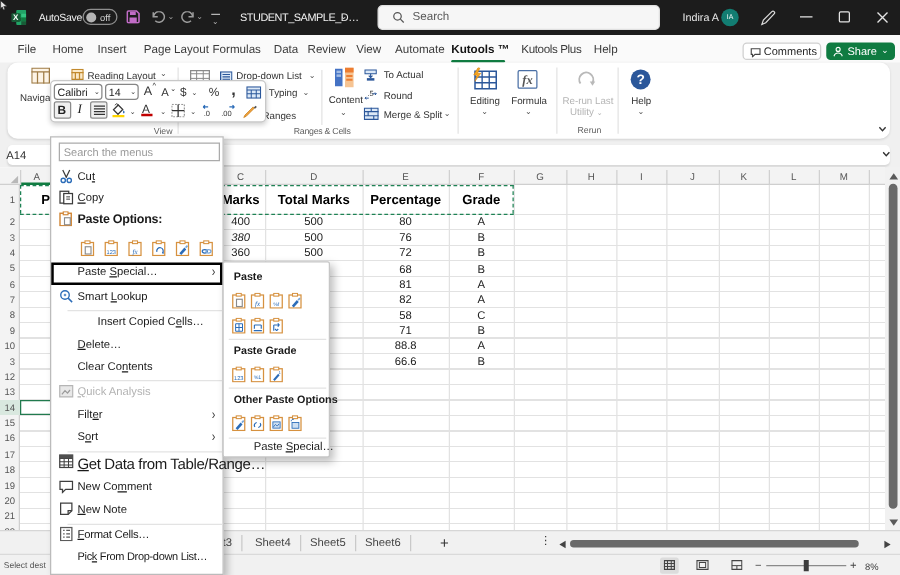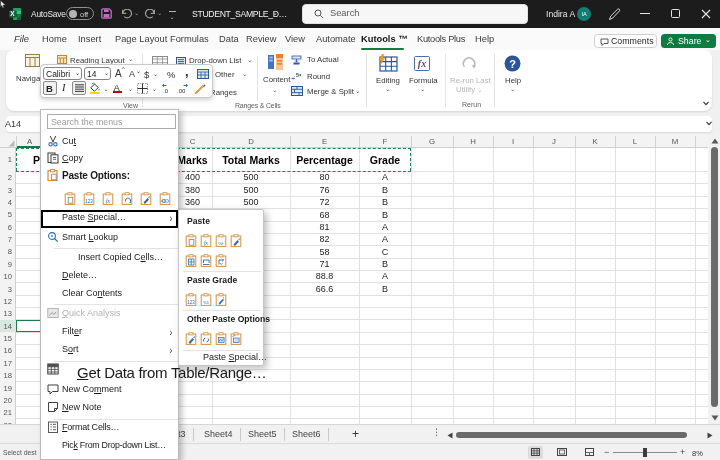--- a/index.html
+++ b/index.html
@@ -109,21 +109,21 @@
     <path d="M1.5 11.5 l1.2-3.4 L9.5 1.3 a1.2 1.2 0 0 1 1.8 1.8 L4.6 10.2 z" fill="none" stroke="#d8d8d8" stroke-width="1"></path>
   </svg>
   <span class="abs" style="left:640px;top:13px;width:10px;height:1.2px;background:#e4e4e4;"></span>
   <span class="abs" style="left:671px;top:9px;width:8.5px;height:8.5px;border:1.2px solid #e4e4e4;border-radius:1.5px;"></span>
   <svg class="abs" style="left:701px;top:9px;" width="10" height="10" viewBox="0 0 10 10">
     <path d="M1 1 L9 9 M9 1 L1 9" stroke="#e4e4e4" stroke-width="1.1"></path>
   </svg>
 </div>
 
 <div class="abs" id="tabrow">
-  <span class="tabitem" style="left:14px;font-style:italic;">File</span>
+  <span class="tabitem" style="left:14px;">File</span>
   <span class="tabitem" style="left:42px;">Home</span>
   <span class="tabitem" style="left:78px;">Insert</span>
   <span class="tabitem" style="left:115px;">Page Layout</span>
   <span class="tabitem" style="left:170px;">Formulas</span>
   <span class="tabitem" style="left:219px;">Data</span>
   <span class="tabitem" style="left:246px;">Review</span>
   <span class="tabitem" style="left:285px;">View</span>
   <span class="tabitem" style="left:316px;">Automate</span>
   <span class="tabitem" style="left:361px;font-weight:bold;color:#141414;">Kutools ™</span>
   <span class="abs" style="left:361px;top:19.5px;width:43px;height:2px;background:#107c41;border-radius:1px;"></span>
@@ -168,21 +168,21 @@
     <path d="M0 3 h16 M0 6.7 h16 M5.3 0 v11 M10.6 0 v11" stroke="#8a8a8a" stroke-width="0.8"></path>
   </svg>
 
   <svg class="abs" style="left:176px;top:56.5px;" width="10" height="9" viewBox="0 0 10 9">
     <rect x="0.5" y="0.5" width="9" height="8" fill="#dce9f7" stroke="#2b579a"></rect>
     <path d="M2 2.6 h6 M2 4.5 h6 M2 6.4 h6" stroke="#2b579a" stroke-width="0.9"></path>
   </svg>
   <span class="rtext" style="left:189px;top:56px;">Drop-down List</span>
   <span class="abs" style="left:247px;top:55.5px;font-size:6.5px;color:#555;">⌄</span>
 
-  <span class="rtext" style="left:215px;top:70px;">Other</span>
+  <span class="rtext" style="left:215px;top:70px;">Typing</span>
   <span class="abs" style="left:242px;top:69.5px;font-size:6.5px;color:#555;">⌄</span>
 
   <span class="rtext" style="left:210px;top:87.5px;">Ranges</span>
 
   <div class="gsep" style="left:257px;top:56px;height:44px;"></div>
   <svg class="abs" style="left:268px;top:54px;" width="15" height="16" viewBox="0 0 15 16">
     <rect x="0" y="1" width="6" height="14" fill="#4472c4"></rect>
     <rect x="1.2" y="2.5" width="3.6" height="2" fill="#a3bce3"></rect>
     <rect x="1.2" y="5.5" width="3.6" height="2" fill="#a3bce3"></rect>
     <rect x="8" y="0" width="7" height="16" fill="#f6c493"></rect>
@@ -344,21 +344,21 @@
 <div class="abs" id="cells">
   <span class="hcell" style="left:33px;top:153.5px;">P</span>
   <span class="hcell" style="left:173px;top:153.5px;width:39px;">Marks</span>
   <span class="hcell" style="left:212px;top:153.5px;width:78px;">Total Marks</span>
   <span class="hcell" style="left:290px;top:153.5px;width:69px;">Percentage</span>
   <span class="hcell" style="left:359px;top:153.5px;width:52px;">Grade</span>
   <span class="cell" style="left:173px;top:172.4px;width:39px;">400</span>
   <span class="cell" style="left:212px;top:172.4px;width:78px;">500</span>
   <span class="cell" style="left:290px;top:172.4px;width:69px;">80</span>
   <span class="cell" style="left:359px;top:172.4px;width:52px;">A</span>
-  <span class="cell" style="left:173px;top:184.8px;width:39px;">380</span>
+  <span class="cell" style="left:173px;top:184.8px;width:39px;font-style:italic;">380</span>
   <span class="cell" style="left:212px;top:184.8px;width:78px;">500</span>
   <span class="cell" style="left:290px;top:184.8px;width:69px;">76</span>
   <span class="cell" style="left:359px;top:184.8px;width:52px;">B</span>
   <span class="cell" style="left:173px;top:197.2px;width:39px;">360</span>
   <span class="cell" style="left:212px;top:197.2px;width:78px;">500</span>
   <span class="cell" style="left:290px;top:197.2px;width:69px;">72</span>
   <span class="cell" style="left:359px;top:197.2px;width:52px;">B</span>
   <span class="cell" style="left:290px;top:209.5px;width:69px;">68</span>
   <span class="cell" style="left:359px;top:209.5px;width:52px;">B</span>
   <span class="cell" style="left:290px;top:221.9px;width:69px;">81</span>
@@ -515,21 +515,21 @@
   <span class="mi" style="top:217px;">Filt<u>e</u>r</span>
   <span class="marrow" style="top:216px;">›</span>
   <span class="mi" style="top:235px;">S<u>o</u>rt</span>
   <span class="marrow" style="top:234px;">›</span>
   <div class="msep" style="top:251px;"></div>
   <svg class="mico" style="top:254px;" viewBox="0 0 12 12">
     <rect x="0.8" y="1" width="10.4" height="10" fill="#fff" stroke="#3f3f3f"></rect>
     <path d="M0.8 3.8 h10.4 M0.8 6.4 h10.4 M0.8 9 h10.4 M4.3 1 v10 M7.8 1 v10" stroke="#3f3f3f" stroke-width="0.8"></path>
     <rect x="0.8" y="1" width="10.4" height="2.8" fill="#4f4f4f"></rect>
   </svg>
-  <span class="mi" style="top:255px;font-size:15px;letter-spacing:-0.3px;margin-left:15px;"><u>G</u>et Data from Table/Range…</span>
+  <span class="mi" style="top:255px;font-size:12px;letter-spacing:-0.3px;"><u>G</u>et Data from Table/Range…</span>
   <svg class="mico" style="top:274px;" viewBox="0 0 12 12">
     <path d="M1 2 h10 v6.5 h-5.5 l-2.5 2.5 v-2.5 h-2 z" fill="#fff" stroke="#3f3f3f" stroke-width="1"></path>
   </svg>
   <span class="mi" style="top:275px;">New Co<u>m</u>ment</span>
   <svg class="mico" style="top:292px;" viewBox="0 0 12 12">
     <path d="M1.5 1.5 h9 v6 l-3 3 h-6 z" fill="#fff" stroke="#3f3f3f" stroke-width="1"></path>
     <path d="M10.5 7.5 h-3 v3" fill="none" stroke="#3f3f3f" stroke-width="1"></path>
   </svg>
   <span class="mi" style="top:293px;"><u>N</u>ew Note</span>
   <div class="msep" style="top:309px;"></div>

